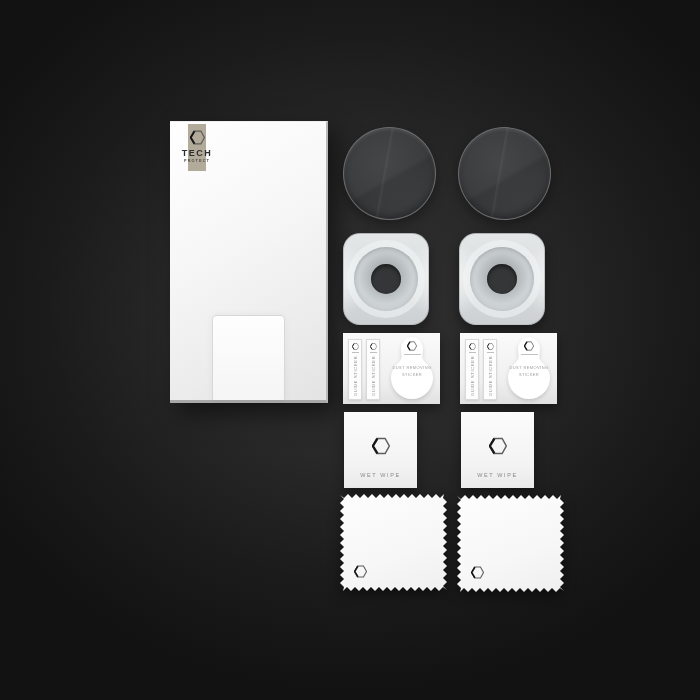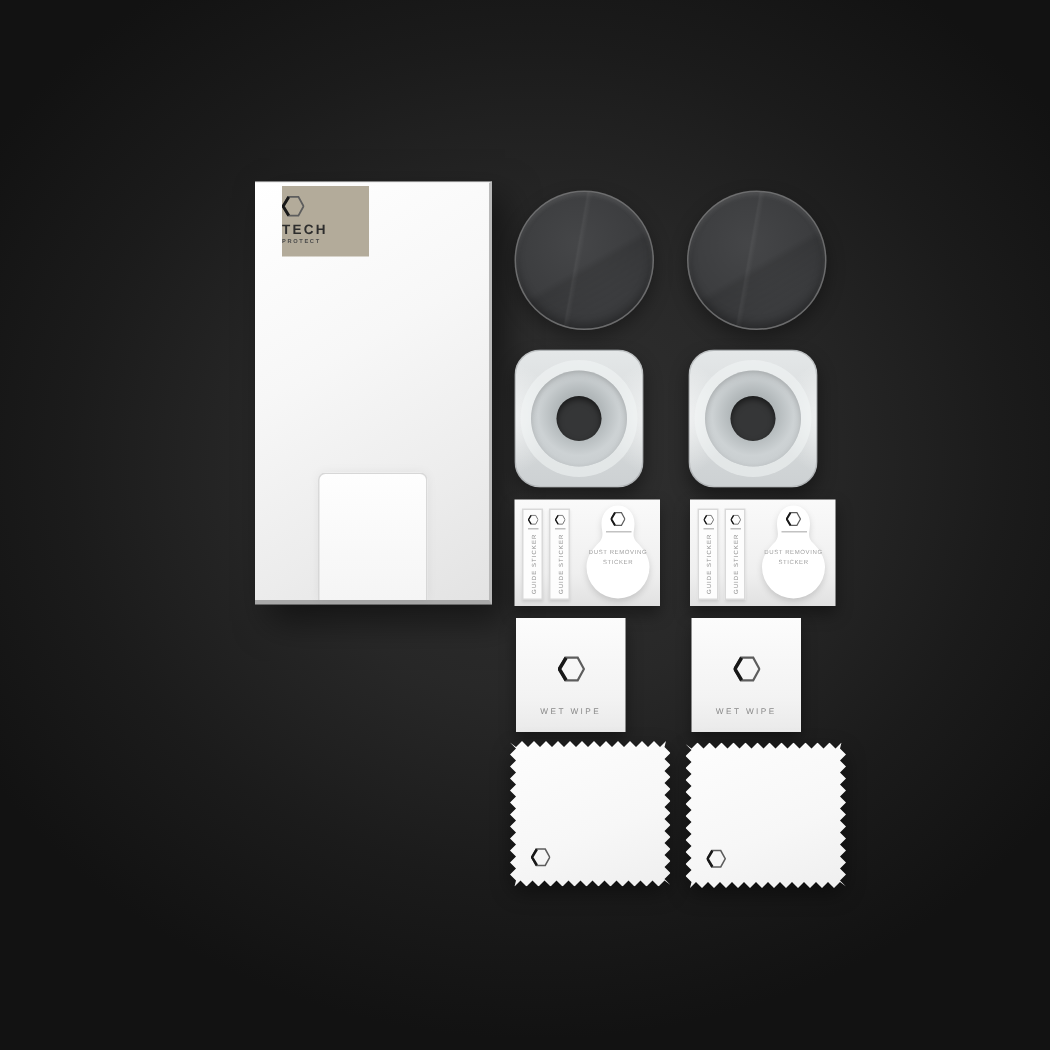--- a/index.html
+++ b/index.html
@@ -7,22 +7,22 @@
   #stage{position:relative;width:700px;height:700px;
     background:radial-gradient(62% 55% at 51% 44%, #313131 0%, #282828 40%, #1b1b1b 72%, #121212 100%);}
   #stage *{box-sizing:border-box;}
 
   
   .box{position:absolute;left:170px;top:121px;width:158px;height:282px;
     background:linear-gradient(150deg,#ffffff 0%,#f7f7f7 40%,#ececec 75%,#e3e3e3 100%);
     border-top:1px solid #efefef;
     border-right:2px solid #b9b9b9;border-bottom:3px solid #a9a9a9;
     box-shadow:9px 11px 22px rgba(0,0,0,.5);}
-  .badge{position:absolute;left:18px;top:2px;width:58px;height:47px;
-    background:#b3ab9a;display:flex;flex-direction:column;
+  .badge{position:absolute;left:18px;top:2px;width:18px;height:47px;
+    background:#b3ab9a;display:flex;flex-direction:column;align-items:center;
     padding-top:6px;}
   .brand-name{font-size:9px;font-weight:700;letter-spacing:1.5px;color:#2d2d2d;margin-top:4px;line-height:1;}
   .brand-sub{font-size:3.8px;font-weight:700;letter-spacing:1.1px;color:#4a4a4a;margin-top:1.5px;line-height:1;}
   .tab{position:absolute;left:42px;bottom:0;width:73px;height:85px;
     background:linear-gradient(#fefefe,#f5f5f5);
     border:1px solid rgba(205,205,205,.75);border-bottom:none;
     border-radius:5px 5px 0 0;box-shadow:0 0 7px rgba(0,0,0,.05);}
 
   
   .lens{position:absolute;width:93px;height:93px;border-radius:50%;

